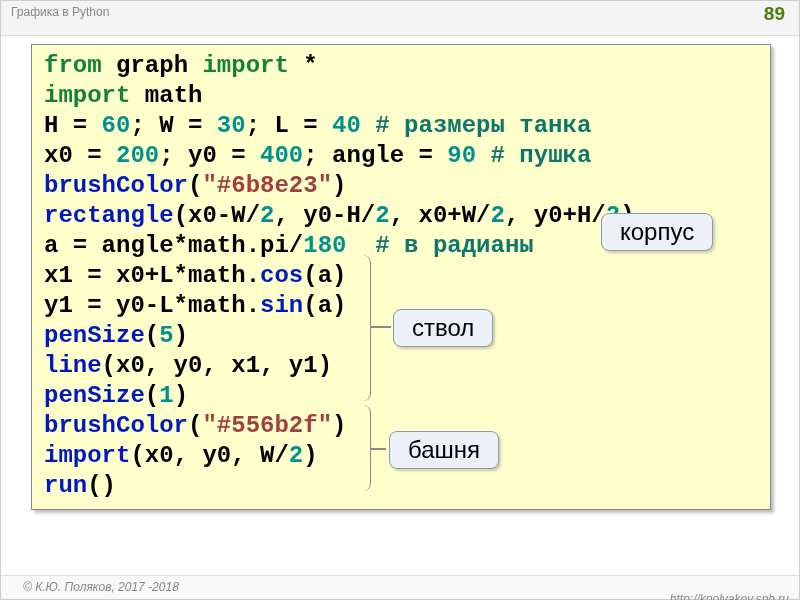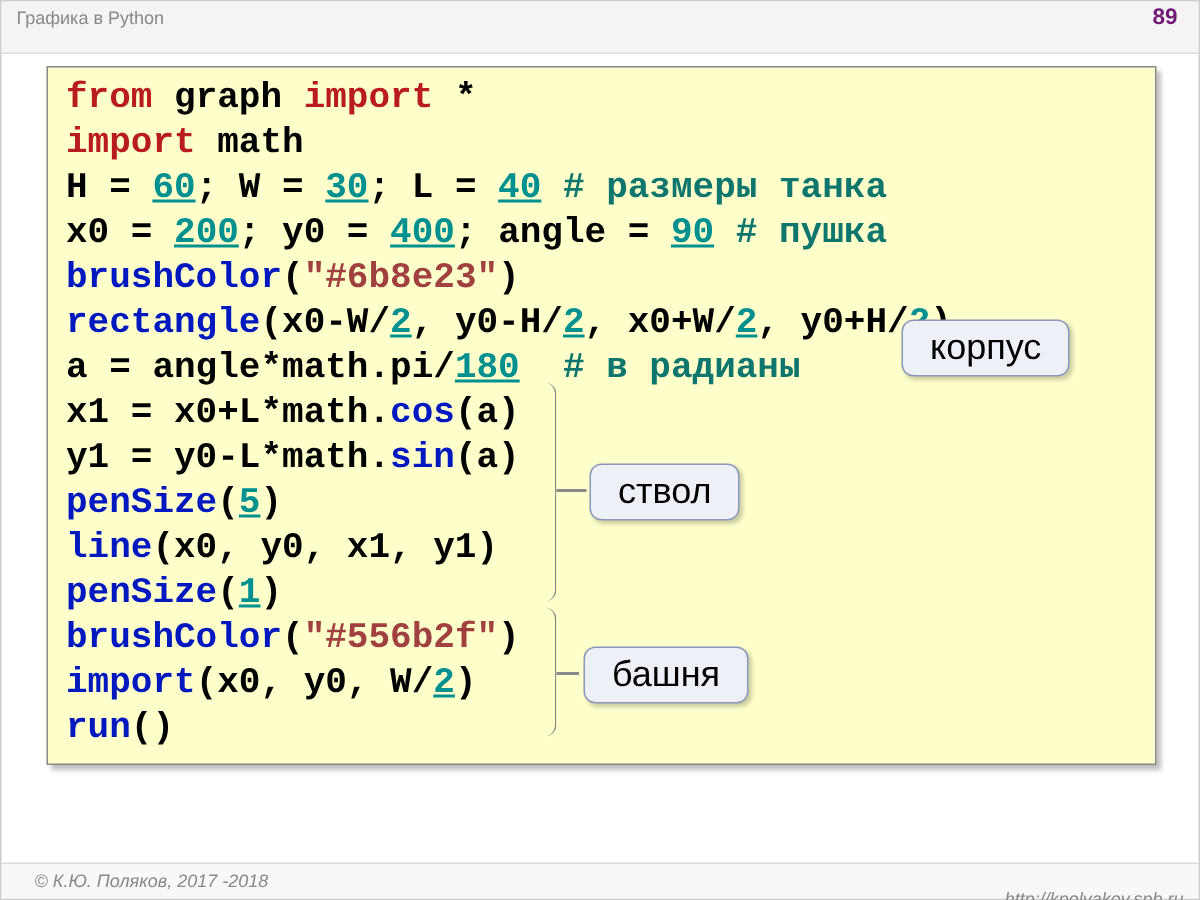--- a/index.html
+++ b/index.html
@@ -22,21 +22,21 @@
   .header-bar {
     height: 22px;
     background: #f4f4f4;
     border-bottom: 1px solid #ddd;
     position: relative;
     font-size: 12px;
     color: #888;
     padding: 17px 10px;
   }
   .header-bar .left { position: absolute; left: 10px; top: 4px; }
-  .header-bar .right { position: absolute; right: 14px; top: 2px; font-size: 15px; font-weight: bold; color: #701a75; }
+  .header-bar .right { position: absolute; right: 14px; top: 2px; font-size: 19px; font-weight: bold; color: #4d7c0f; }
   .title {
     margin: 6px 20px 0 30px;
     font-size: 28px;
     font-weight: bold;
     color: #000;
     border-bottom: 3px solid #1030a0;
     padding-bottom: 2px;
   }
   .code-block {
     margin: 8px 0 0 30px;
@@ -45,24 +45,24 @@
     border: 1px solid #888;
     box-shadow: 3px 3px 3px rgba(0,0,0,0.25);
     padding: 6px 12px 8px 12px;
     font-family: "Courier New", monospace;
     font-size: 24px;
     font-weight: bold;
     line-height: 30px;
     white-space: pre;
     position: relative;
   }
-  .kw   { color: #b91c1c; }
+  .kw   { color: #15803d; }
   .id   { color: #000; }
   .func { color: #0018c0; }
-  .num  { color: #009090; text-decoration: underline; }
+  .num  { color: #009090; }
   .str  { color: #a04040; }
   .cmt  { color: #0f766e; }
   .callout {
     position: absolute;
     background: #eef0f8;
     border: 1px solid #8899bb;
     border-radius: 8px;
     padding: 4px 18px;
     font-family: Arial, sans-serif;
     font-size: 24px;

